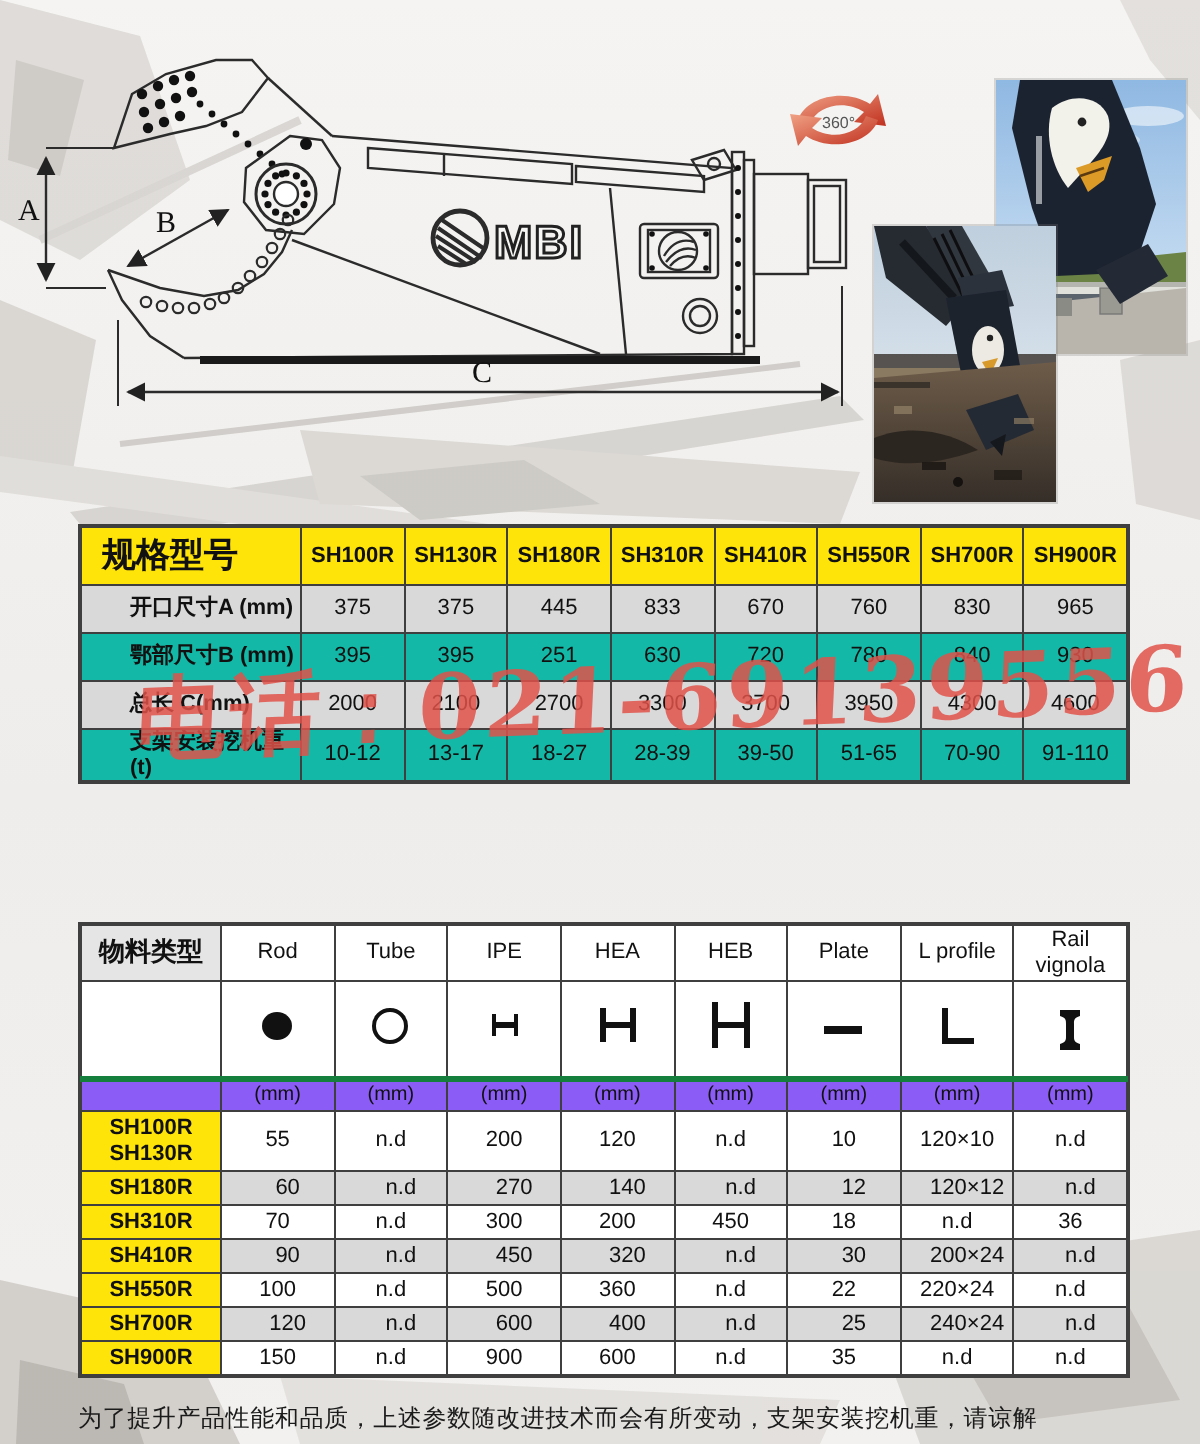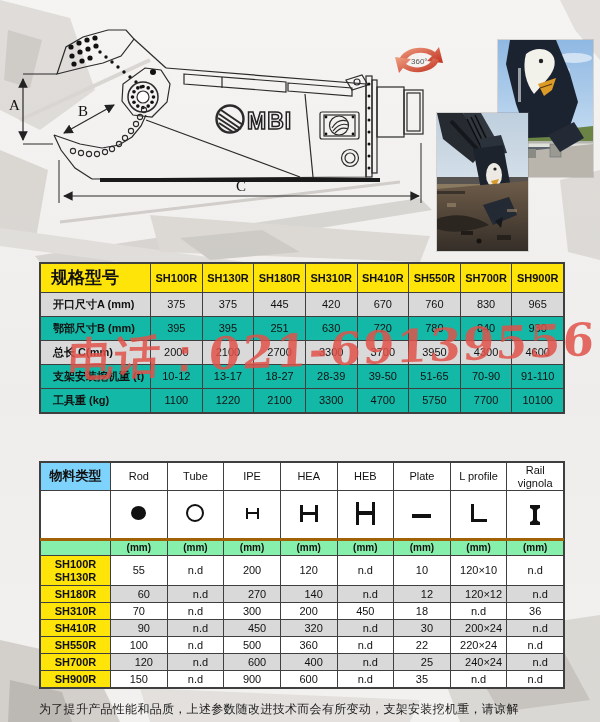--- a/index.html
+++ b/index.html
@@ -21,26 +21,26 @@
 
   
   table{border-collapse:collapse;table-layout:fixed;position:absolute;z-index:10;background:#fff;}
   th,td{border:1px solid #3f3f3f;text-align:center;vertical-align:middle;padding:0 2px;
         font-size:11px;color:#111;line-height:1.15;overflow:hidden;}
   #spec-table{left:40px;top:263px;width:524px;box-shadow:0 0 0 1px #3f3f3f;}
   #spec-table th.title{background:var(--accent);font-size:17px;font-weight:bold;text-align:left;padding-left:10px;height:28px;}
   #spec-table th.model{background:var(--accent);font-weight:bold;font-size:11px;}
   #spec-table tr.g td, #spec-table tr.g th.lbl{background:var(--rowgray);}
   #spec-table tr.w td, #spec-table tr.w th.lbl{background:#14b8a6;}
-  #spec-table th.lbl{text-align:left;padding-left:12px;font-weight:bold;font-size:11px;height:23px;margin-top:11px;}
+  #spec-table th.lbl{text-align:left;padding-left:24px;font-weight:bold;font-size:11px;height:23px;margin-top:11px;}
   #material-table{left:40px;top:462px;width:524px;box-shadow:0 0 0 1px #3f3f3f;}
-  #material-table th.mtitle{font-size:13px;font-weight:bold;height:27px;background:#7dd3fc;}
+  #material-table th.mtitle{font-size:13px;font-weight:bold;height:27px;background:#e5e5e5;}
   #material-table th.mcol{font-weight:normal;font-size:11px;background:#fff;}
   #material-table tr.icons td{height:47px;background:#fff;}
-  #material-table tr.unit td, #material-table tr.unit th{height:14px;font-size:10px;border-top:3px solid #a16207;background:#86efac;padding:0;font-weight:bold;}
+  #material-table tr.unit td, #material-table tr.unit th{height:14px;font-size:10px;border-top:3px solid #15803d;background:#8b5cf6;padding:0;}
   #material-table th.model{background:var(--accent);font-weight:bold;font-size:11px;}
   #material-table tr.first td{height:29px;}
   #material-table tr.d td{height:16px;}
   #material-table tr.g td{background:var(--rowgray);padding-left:12px;}
   #material-table tr.w td{background:#fff;}
 
   
   .shape-rod{display:inline-block;width:15px;height:14px;border-radius:50%;background:#111;}
   .shape-tube{display:inline-block;width:14px;height:14px;border-radius:50%;border:2px solid #111;background:#fff;}
   .shape-hbeam{display:inline-block;position:relative;}
@@ -325,21 +325,21 @@
         <th class="model">SH700R</th>
         <th class="model">SH900R</th>
       </tr>
     </thead>
     <tbody>
       <tr class="g">
         <th class="lbl">开口尺寸A (mm)</th>
         <td>375</td>
         <td>375</td>
         <td>445</td>
-        <td>420</td>
+        <td>833</td>
         <td>670</td>
         <td>760</td>
         <td>830</td>
         <td>965</td>
       </tr>
       <tr class="w">
         <th class="lbl">鄂部尺寸B (mm)</th>
         <td>395</td>
         <td>395</td>
         <td>251</td>
@@ -363,31 +363,20 @@
       <tr class="w">
         <th class="lbl">支架安装挖机重 (t)</th>
         <td>10-12</td>
         <td>13-17</td>
         <td>18-27</td>
         <td>28-39</td>
         <td>39-50</td>
         <td>51-65</td>
         <td>70-90</td>
         <td>91-110</td>
-      </tr>
-      <tr class="w">
-        <th class="lbl">工具重 (kg)</th>
-        <td>1100</td>
-        <td>1220</td>
-        <td>2100</td>
-        <td>3300</td>
-        <td>4700</td>
-        <td>5750</td>
-        <td>7700</td>
-        <td>10100</td>
       </tr>
     </tbody>
 </table>
 
 <table id="material-table">
   <colgroup>
       <col style="width:70px">
     </colgroup>
   <thead>
       <tr>

